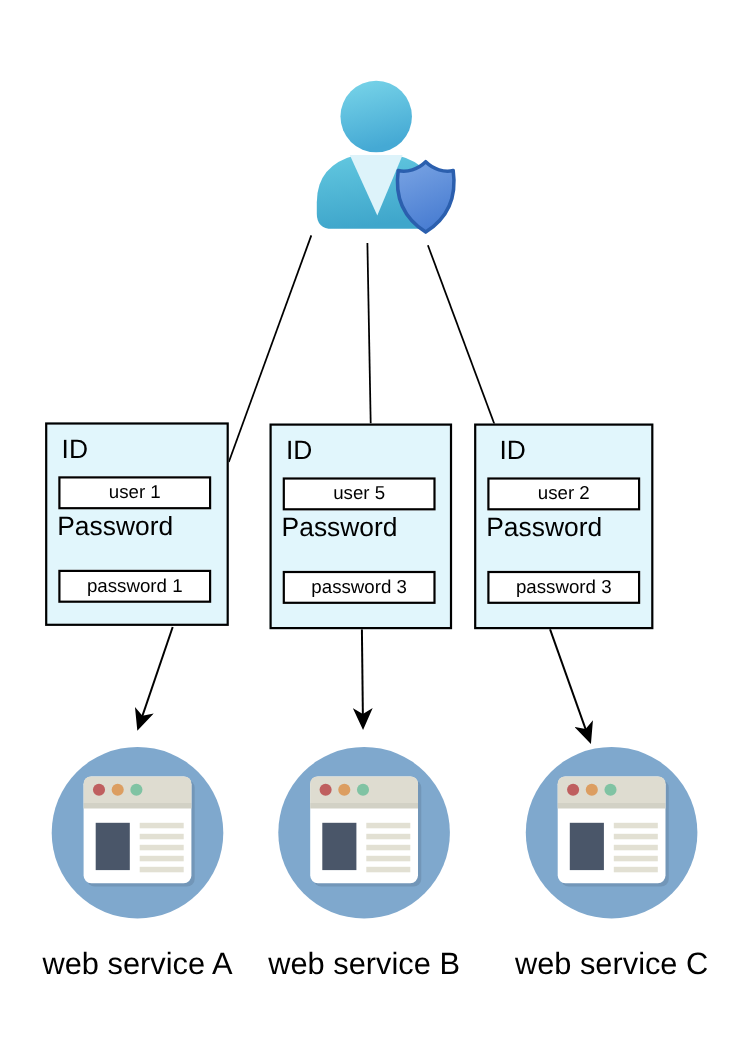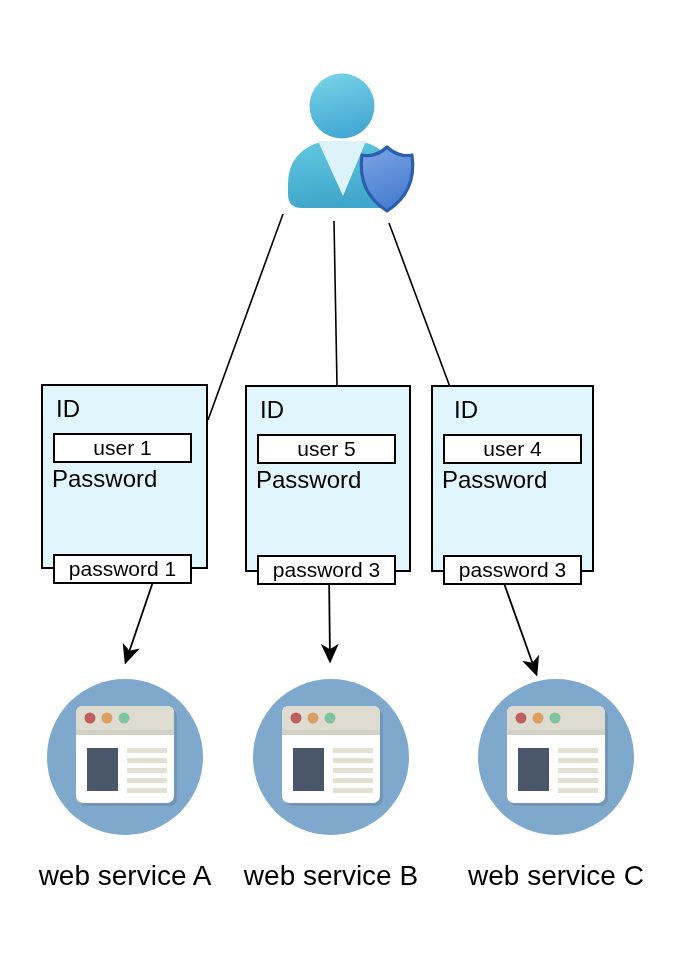--- a/index.html
+++ b/index.html
@@ -12,24 +12,24 @@
     position:absolute;background:var(--card-bg,#e1f6fc);
     border:2px solid #000;box-sizing:border-box;
   }
   .card .lbl{position:absolute;font-size:24px;line-height:30px;white-space:nowrap;}
   .card .lbl-id{left:13px;top:8px;}
   .card.c3 .lbl-id{left:21px;}
   .card .lbl-pw{left:9px;top:78px;}
   .card .vbox{
     position:absolute;left:10px;width:139px;height:30px;background:#fff;
     border:2px solid #000;box-sizing:border-box;text-align:center;
-    font-size:21px;line-height:25px;white-space:nowrap;overflow:hidden;
+    font-size:17px;line-height:25px;white-space:nowrap;overflow:hidden;
   }
   .card .box-id{top:47px;}
-  .card .box-pw{top:132px;margin-top:36px;}
+  .card .box-pw{top:132px;}
   .svc-label{
     position:absolute;top:861px;width:200px;text-align:center;
     font-size:28px;line-height:30px;white-space:nowrap;
   }
 </style>
 </head>
 <body>
 
 <div class="canvas">
 
@@ -108,21 +108,21 @@
 
   <div class="card c2" style="left:245px;top:385px;width:166px;height:187px;">
     <div class="lbl lbl-id">ID</div>
     <div class="vbox box-id">user 5</div>
     <div class="lbl lbl-pw">Password</div>
     <div class="vbox box-pw">password 3</div>
   </div>
 
   <div class="card c3" style="left:431px;top:385px;width:163px;height:187px;">
     <div class="lbl lbl-id">ID</div>
-    <div class="vbox box-id">user 4</div>
+    <div class="vbox box-id">user 2</div>
     <div class="lbl lbl-pw">Password</div>
     <div class="vbox box-pw">password 3</div>
   </div>
 
   <div class="svc-label" style="left:25px;">web service A</div>
   <div class="svc-label" style="left:456px;">web service C</div>
   <div class="svc-label" style="left:231px;">web service B</div>
 
 </div>
 

